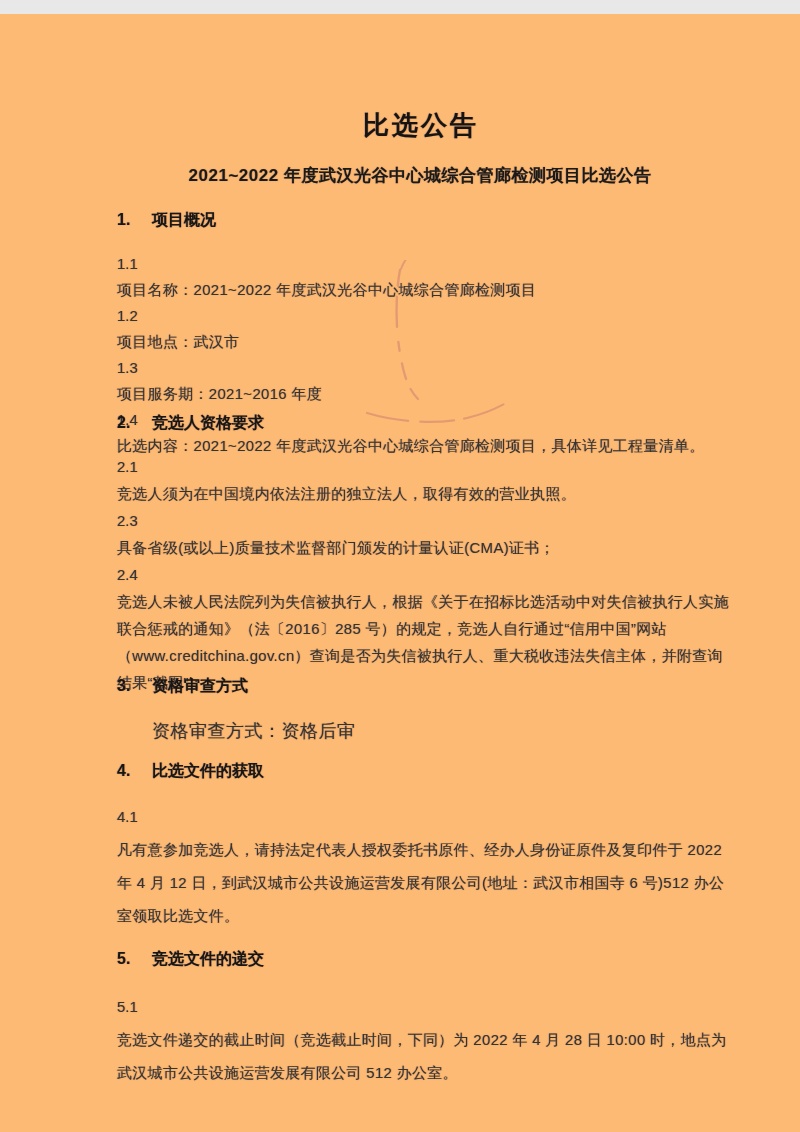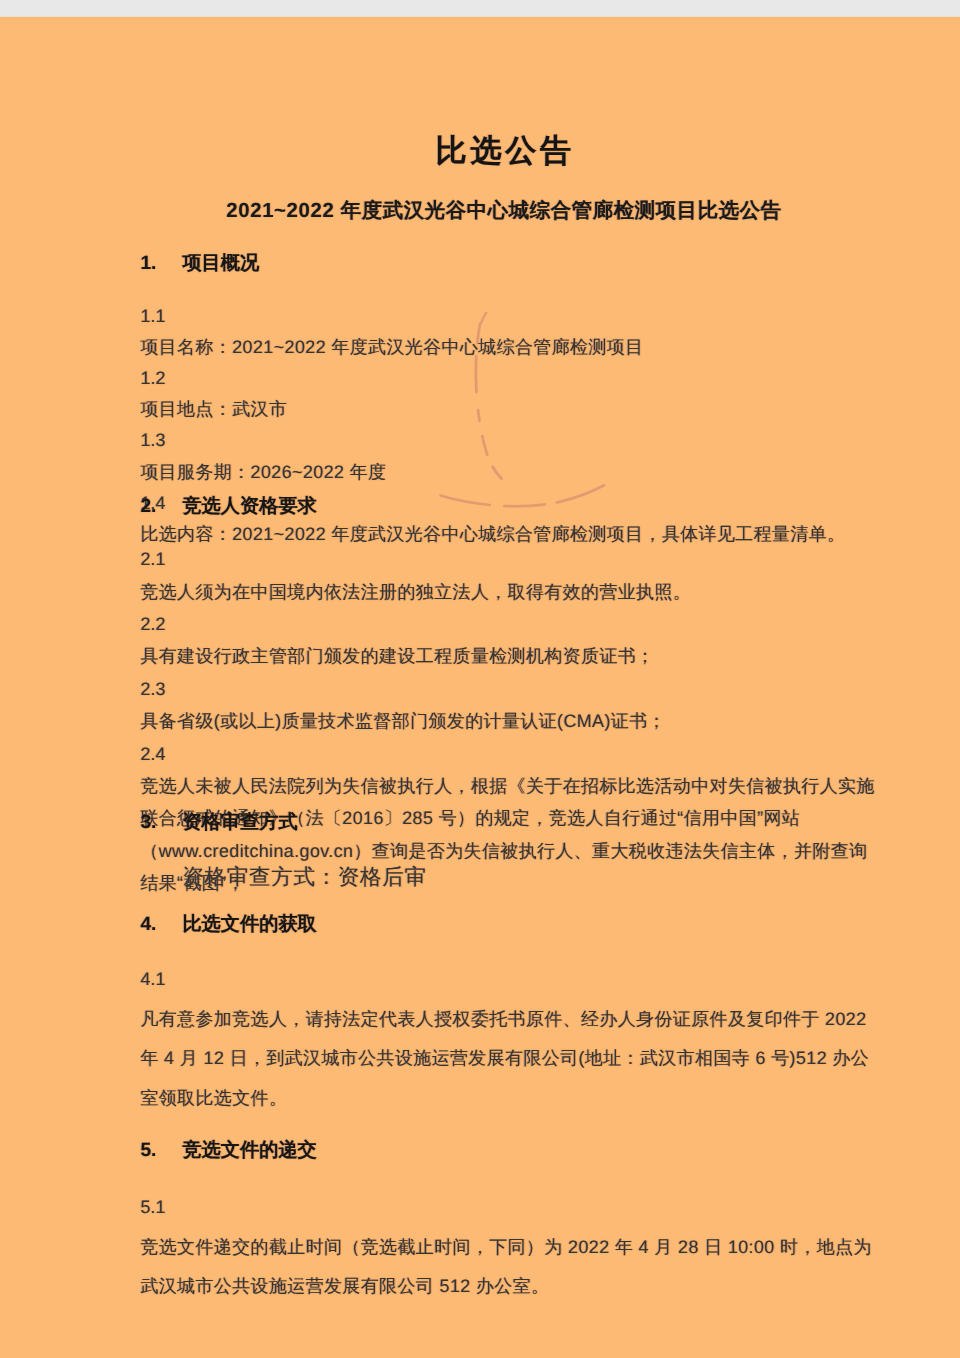--- a/index.html
+++ b/index.html
@@ -65,42 +65,38 @@
       <div class="item scantxt">
         <span class="num">1.1</span>
         <span class="txt">项目名称：2021~2022 年度武汉光谷中心城综合管廊检测项目</span>
       </div>
       <div class="item scantxt">
         <span class="num">1.2</span>
         <span class="txt">项目地点：武汉市</span>
       </div>
       <div class="item scantxt">
         <span class="num">1.3</span>
-        <span class="txt">项目服务期：2026~2022 年度</span>
+        <span class="txt">项目服务期：2021~2016 年度</span>
       </div>
       <div class="item scantxt">
         <span class="num">1.4</span>
         <span class="txt">比选内容：2021~2022 年度武汉光谷中心城综合管廊检测项目，具体详见工程量清单。</span>
       </div>
     </div>
   </div>
 
   <div class="sec" style="top:399px">
     <div class="sec-head scantxt">
       <span class="num">2.</span>
       <span>竞选人资格要求</span>
     </div>
     <div class="items lh27" style="margin-top:20px">
       <div class="item scantxt">
         <span class="num">2.1</span>
         <span class="txt">竞选人须为在中国境内依法注册的独立法人，取得有效的营业执照。</span>
-      </div>
-      <div class="item scantxt">
-        <span class="num">2.2</span>
-        <span class="txt">具有建设行政主管部门颁发的建设工程质量检测机构资质证书；</span>
       </div>
       <div class="item scantxt">
         <span class="num">2.3</span>
         <span class="txt">具备省级(或以上)质量技术监督部门颁发的计量认证(CMA)证书；</span>
       </div>
       <div class="item scantxt">
         <span class="num">2.4</span>
         <span class="txt">竞选人未被人民法院列为失信被执行人，根据《关于在招标比选活动中对失信被执行人实施联合惩戒的通知》（法〔2016〕285 号）的规定，竞选人自行通过“信用中国”网站（www.creditchina.gov.cn）查询是否为失信被执行人、重大税收违法失信主体，并附查询结果“截图”；</span>
       </div>
     </div>

